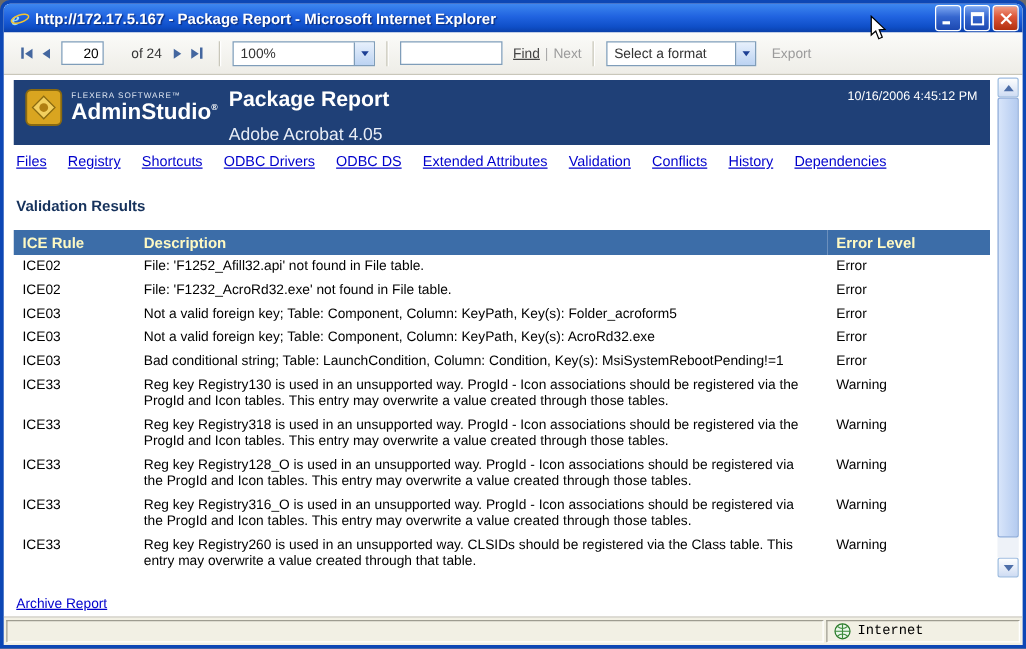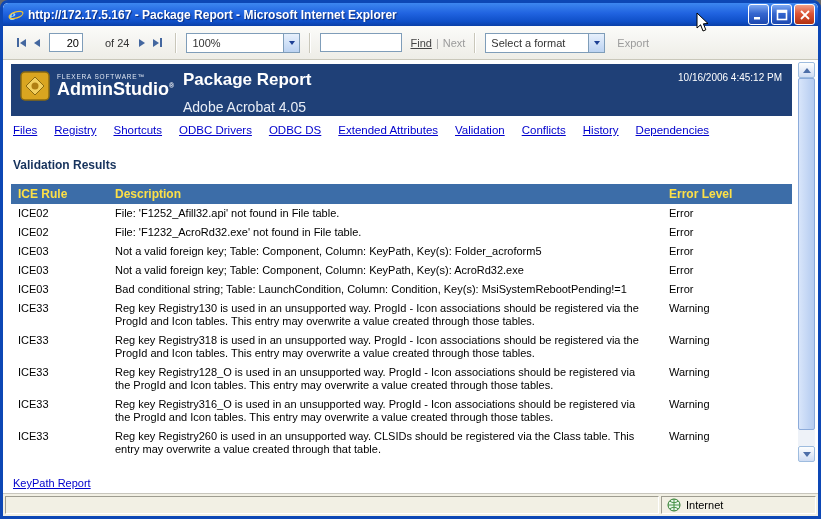--- a/index.html
+++ b/index.html
@@ -115,21 +115,21 @@
   .section-heading { margin: 22px 0 0 10px; font-size: 12px; font-weight: bold; color: #16325c; }
 
   .validation-table {
     margin: 12px 26px 0 8px;
     width: calc(100% - 34px);
     border-collapse: collapse; table-layout: fixed;
   }
   .col-rule  { width: 97px; }
   .col-level { width: 130px; }
   .validation-table th {
-    background: #3c6da8; color: #fde047;
+    background: #3c6da8; color: #fef9c3;
     font-size: 12px; font-weight: bold; text-align: left;
     padding: 3px 7px; white-space: nowrap;
   }
   .validation-table td {
     font-size: 11px; line-height: 13px; color: #000000;
     padding: 3px 14px 3px 7px; vertical-align: top;
   }
   .archive-link {
     display: inline-block; margin: 18px 0 0 10px;
     font-size: 11px; color: #0000cc; text-decoration: underline; cursor: pointer;
@@ -152,20 +152,21 @@
   .sb-tri-up { width: 0; height: 0; border-left: 4px solid transparent; border-right: 4px solid transparent; border-bottom: 5px solid #4d6ea8; }
   .sb-tri-down { width: 0; height: 0; border-left: 4px solid transparent; border-right: 4px solid transparent; border-top: 5px solid #4d6ea8; }
 
   
   .statusbar {
     height: 23px; flex: 0 0 23px;
     background: #f2f0e4; border-top: 1px solid #c8c6bd;
     display: flex; align-items: stretch;
     font-size: 11px; color: #000; padding: 2px;
     gap: 2px;
+    font-family: Liberation Mono, monospace;
   }
   .sb-panel {
     border: 1px solid; border-color: #9e9c90 #ffffff #ffffff #9e9c90;
     display: flex; align-items: center; padding: 0 5px;
   }
   .sb-panel.main { flex: 1 1 auto; }
   .sb-panel.zone { width: 155px; flex: 0 0 155px; }
   .globe-icon { width: 14px; height: 14px; margin-right: 5px; }
 
   
@@ -365,21 +366,21 @@
   </tr>
 
   <tr>
     <td class="c-rule">ICE33</td>
     <td class="c-desc">Reg key Registry260 is used in an unsupported way. CLSIDs should be registered via the Class table. This entry may overwrite a value created through that table.</td>
     <td class="c-level">Warning</td>
   </tr>
 </tbody>
     </table>
 
-    <a class="archive-link">KeyPath Report</a>
+    <a class="archive-link">Archive Report</a>
 
     
     <div class="scrollbar">
       <div class="sb-btn">
           <span class="sb-tri-up"></span>
         </div>
       <div class="sb-track">
         <div class="sb-thumb"></div>
       </div>
       <div class="sb-btn">

